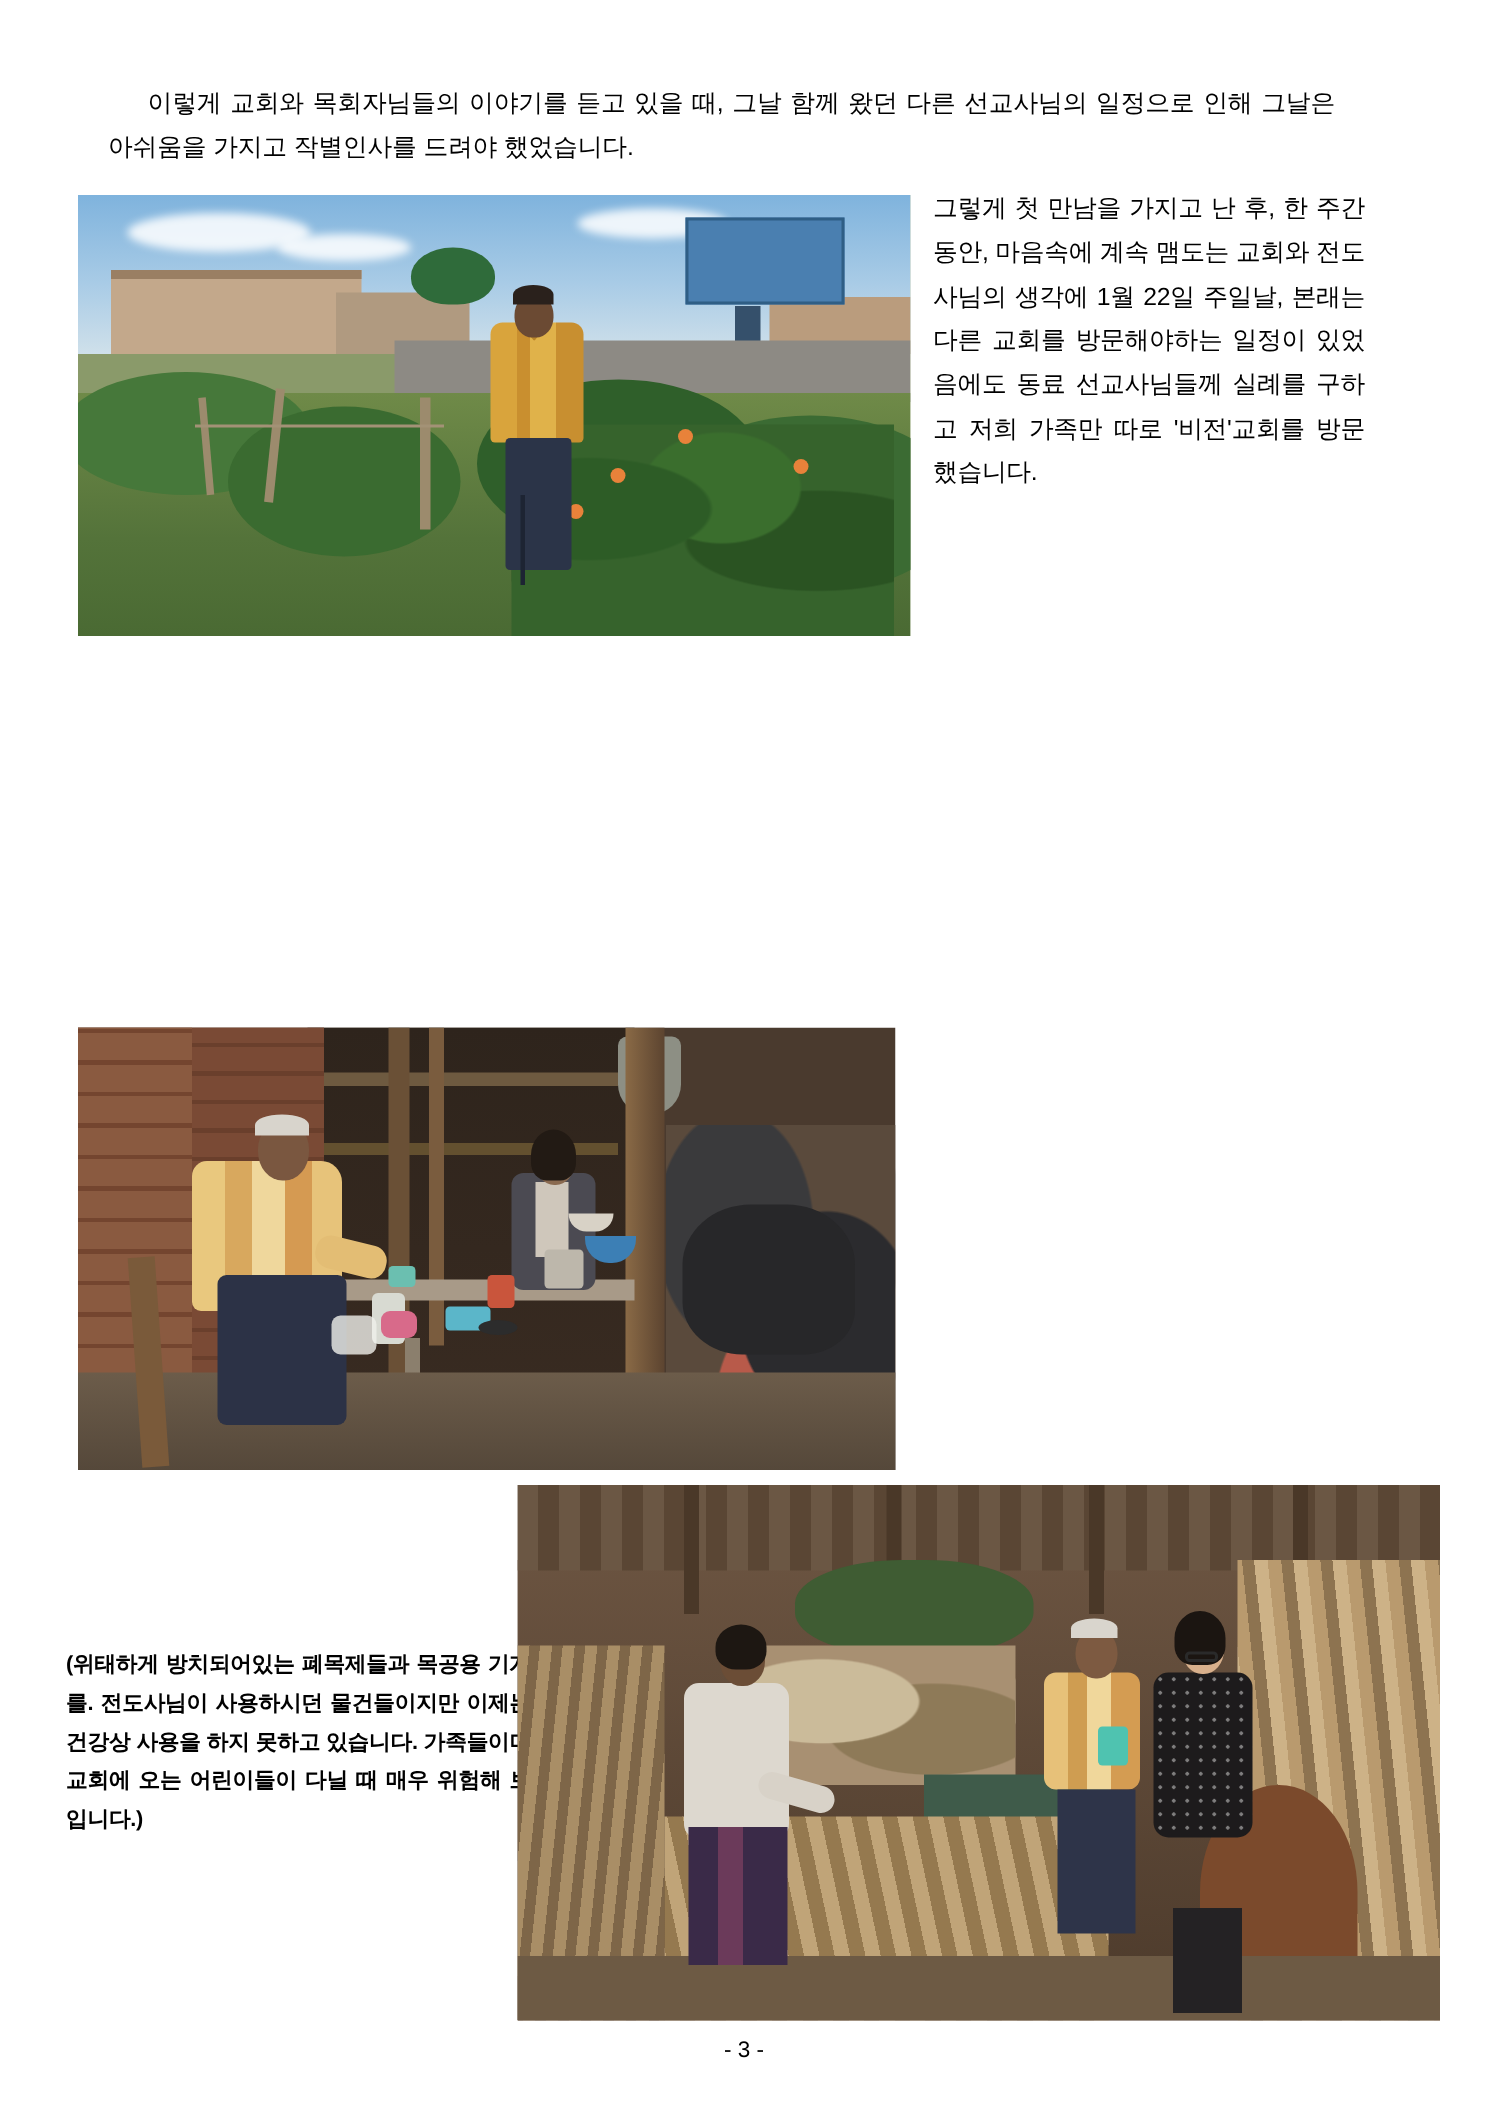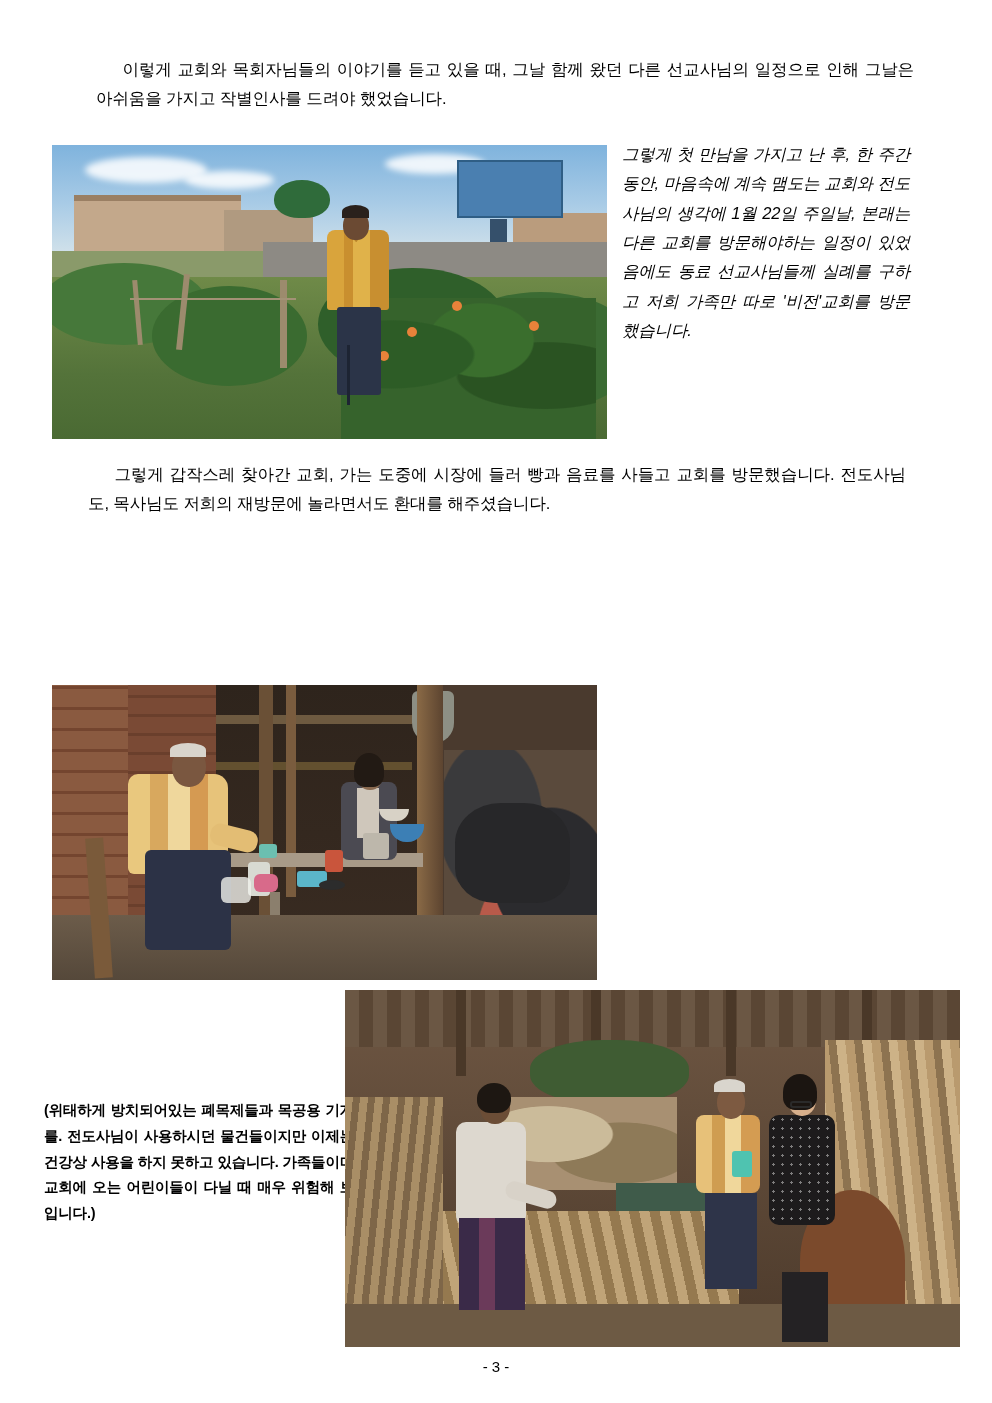--- a/index.html
+++ b/index.html
@@ -25,33 +25,32 @@
     font-size: 16.5px;
     line-height: 1.78;
     text-align: justify;
     text-justify: inter-word;
     letter-spacing: -0.1px;
   }
   .indent { text-indent: 1.6em; }
 
   .block-top {
     position: absolute;
-    left: 96px;
+    left: 72px;
     top: 38px;
     width: 818px;
   }
 
   
   .row-1 {
     position: absolute;
     left: 52px;
-    top: 140px;
+    top: 125px;
     width: 858px;
     height: 310px;
-    font-style: italic;
   }
   .photo1 {
     position: absolute;
     left: 0;
     top: 5px;
     width: 555px;
     height: 294px;
     border: 0;
     overflow: hidden;
   }
@@ -476,23 +475,20 @@
         <div class="pants"></div>
         <div class="legsplit"></div>
         <div class="head"></div>
         <div class="hair"></div>
       </div>
     </div>
 
     <div class="col-right">그렇게 첫 만남을 가지고 난 후, 한 주간 동안, 마음속에 계속 맴도는 교회와 전도사님의 생각에 1월 22일 주일날, 본래는 다른 교회를 방문해야하는 일정이 있었음에도 동료 선교사님들께 실례를 구하고 저희 가족만 따로 '비전'교회를 방문했습니다.</div>
   </div>
 
-  <div class="block-mid">
-    <p class="para indent">그렇게 갑작스레 찾아간 교회, 가는 도중에 시장에 들러 빵과 음료를 사들고 교회를 방문했습니다. 전도사님도, 목사님도 저희의 재방문에 놀라면서도 환대를 해주셨습니다.</p>
-  </div>
 
   <div class="row-2">
     <div class="photo2">
       <div class="ph2">
         <div class="backdark"></div>
         <div class="wallbrick"></div>
         <div class="wallbrick2"></div>
         <div class="shelf"></div>
         <div class="shelf2"></div>
         <div class="lamp"></div>

